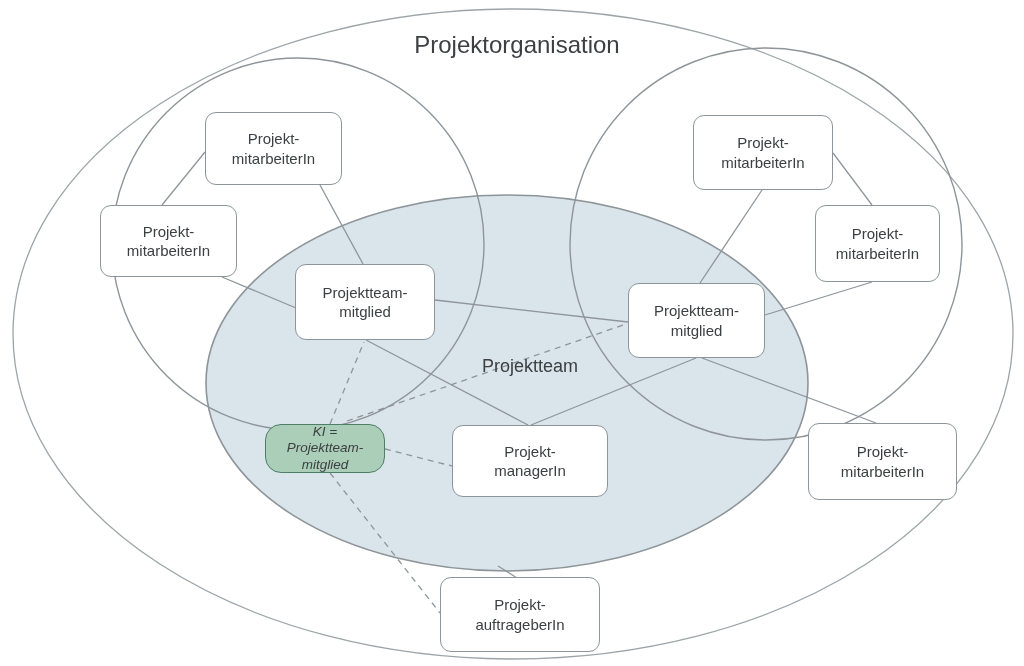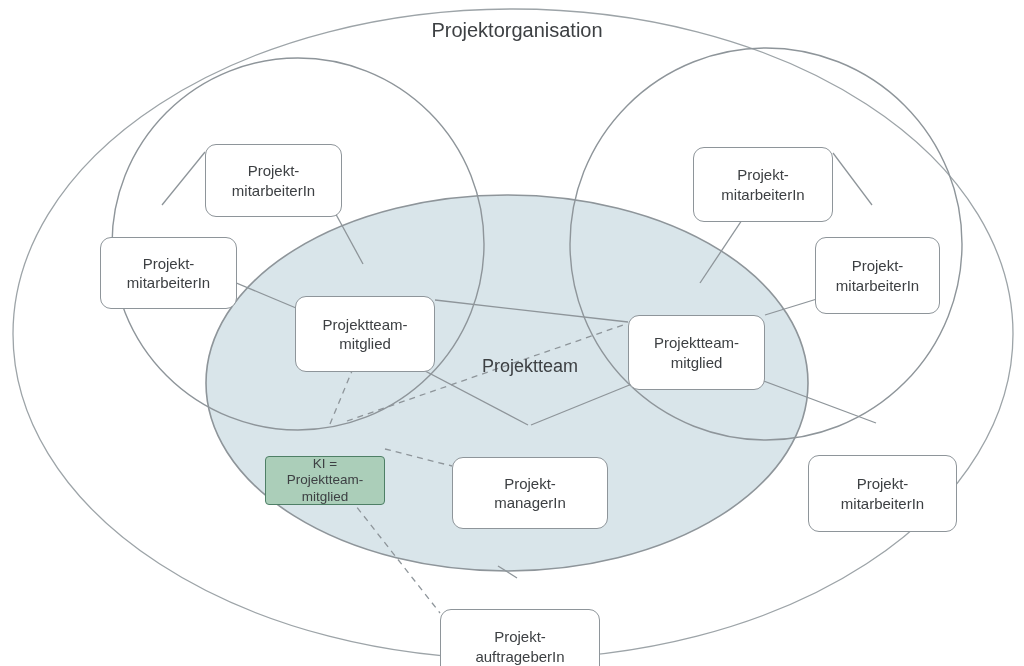--- a/index.html
+++ b/index.html
@@ -17,36 +17,36 @@
     display:flex;align-items:center;justify-content:center;
     text-align:center;
     background:#ffffff;
     border:1.6px solid #8e959a;
     border-radius:11px;
     font-size:15px;
     line-height:1.3;
     white-space:pre-line;
     box-sizing:border-box;
     color:#3d4043;
-    margin-top:32px;
   }
   .node.green{
     background:#abceb9;
     border:1.6px solid #4e7f66;
-    border-radius:4px;
+    border-radius:16px;
     font-size:13.5px;
     line-height:1.2;
+    font-style:italic;
   }
   .diagram-label{
     position:absolute;
     text-align:center;
     white-space:nowrap;
     color:#3d4043;
   }
-  #title{left:362px;top:19px;width:310px;font-size:20px;}
+  #title{left:362px;top:31px;width:310px;font-size:24px;}
   #team-label{left:430px;top:356px;width:200px;font-size:18px;}
 </style>
 </head>
 <body>
 
 <div id="canvas">
 
   <svg id="shapes" viewBox="0 0 1024 666">
 
     <ellipse cx="513" cy="334" rx="500" ry="325" fill="none" stroke="#9da4a8" stroke-width="1.3"></ellipse>

